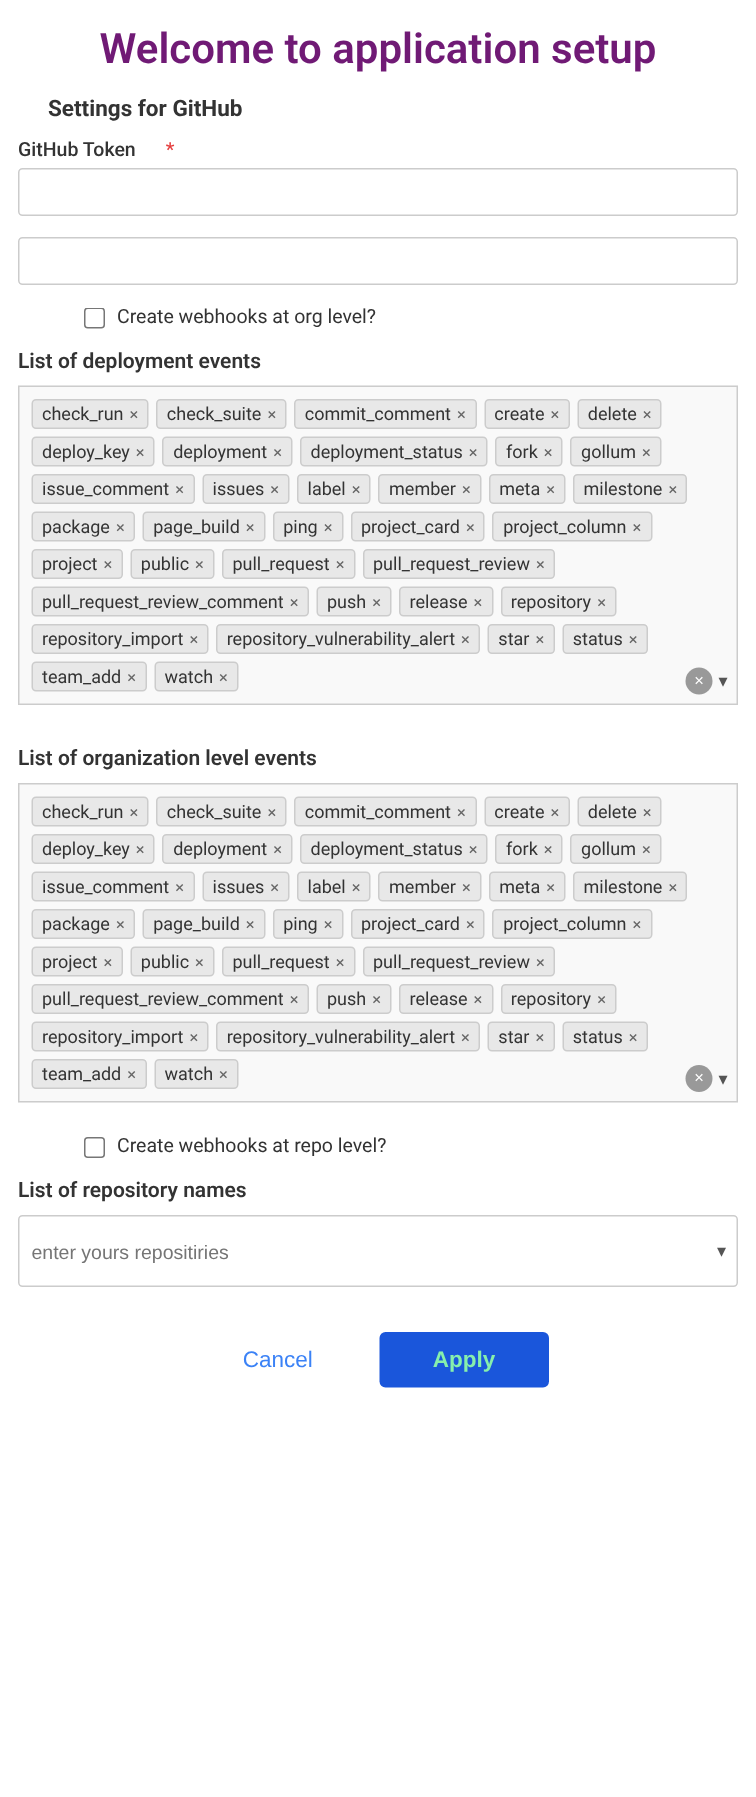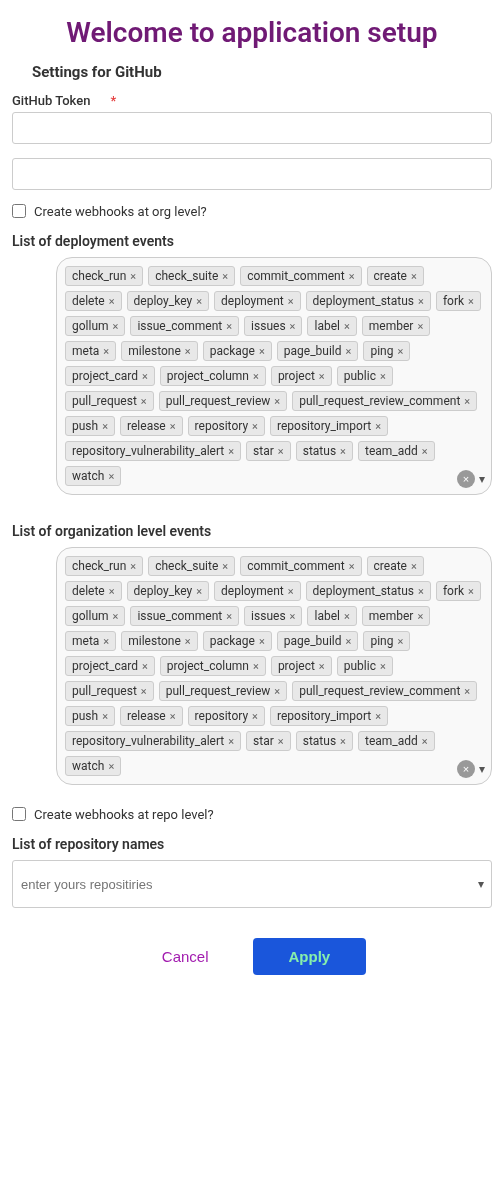--- a/index.html
+++ b/index.html
@@ -44,45 +44,45 @@
       border: 1px solid #ccc;
       border-radius: 3px;
       padding: 6px 8px;
       font-size: 13px;
       background: #fff;
       outline: none;
       height: 32px;
     }
     .checkbox-row {
       display: flex;
-      align-items: flex-start;
+      align-items: flex-end;
       gap: 8px;
       margin-bottom: 14px;
+      margin-left: 44px;
     }
     .checkbox-row input[type=checkbox] {
       width: 14px;
       height: 14px;
     }
     .section-title {
       font-size: 14px;
       font-weight: 600;
       margin-bottom: 8px;
       margin-top: 6px;
     }
     .tags-container {
       border: 1px solid #ccc;
-      border-radius: 16px;
+      border-radius: 0;
       background: #f9f9f9;
       padding: 8px;
       display: flex;
       flex-wrap: wrap;
       gap: 5px;
       margin-bottom: 14px;
       position: relative;
-      margin-left: 44px;
     }
     .tag {
       display: inline-flex;
       align-items: center;
       background: #e8e8e8;
       border: 1px solid #ccc;
       border-radius: 3px;
       padding: 2px 6px;
       font-size: 12px;
       gap: 4px;
@@ -143,21 +143,21 @@
     .footer-buttons {
       display: flex;
       justify-content: center;
       gap: 20px;
       margin-top: 20px;
       padding-top: 10px;
     }
     .btn-cancel {
       background: #fff;
       border: none;
-      color: #a21caf;
+      color: #3b82f6;
       font-size: 15px;
       cursor: pointer;
       padding: 10px 24px;
     }
     .btn-apply {
       background: #1a56db;
       color: #86efac;
       border: none;
       border-radius: 4px;
       font-size: 15px;

